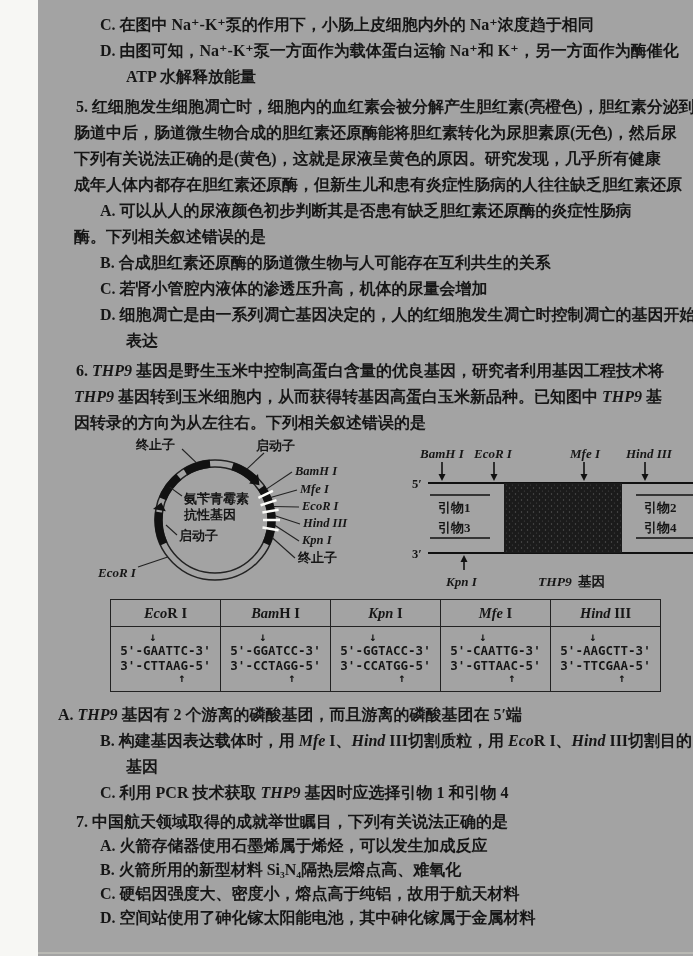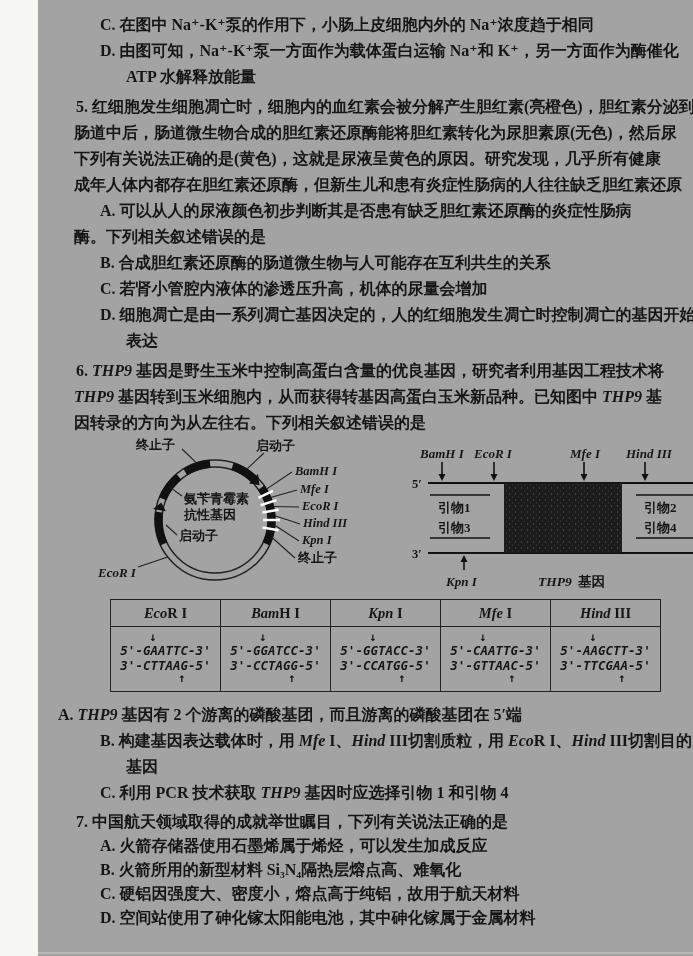--- a/index.html
+++ b/index.html
@@ -26,21 +26,21 @@
   
   table.enzymes{border-collapse:collapse;margin:5px 0 0 72px;}
   table.enzymes th, table.enzymes td{
     border:1.7px solid #222;width:109px;text-align:center;padding:0;
   }
   table.enzymes th{height:26px;font-size:14.5px;font-weight:600;}
   table.enzymes td{height:64px;vertical-align:middle;}
   .cellwrap{display:inline-block;text-align:left;}
   .mono{font-family:"DejaVu Sans Mono","Liberation Mono",monospace;
         font-size:12.5px;font-weight:700;white-space:pre;}
-  .mono.seq{line-height:15px;font-style:italic;}
+  .mono.seq{line-height:15px;}
   .mono.cut{line-height:11px;font-size:12px;}
   .q7 .ln{height:24px;line-height:24px;}
   .scan-edge{position:absolute;left:0;right:0;bottom:2px;height:2px;background:#b9b9b4;}
 </style>
 </head>
 <body>
 
 <div class="page">
 
   <div class="ln opt">C. 在图中 Na⁺-K⁺泵的作用下，小肠上皮细胞内外的 Na⁺浓度趋于相同</div>

